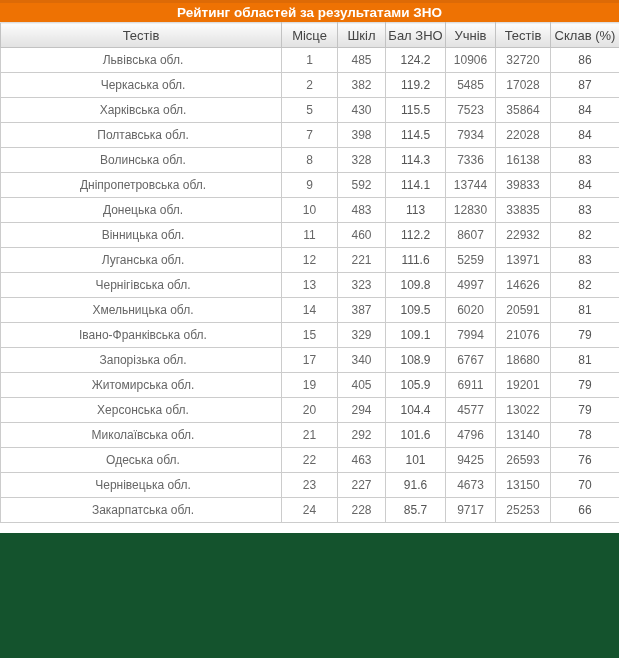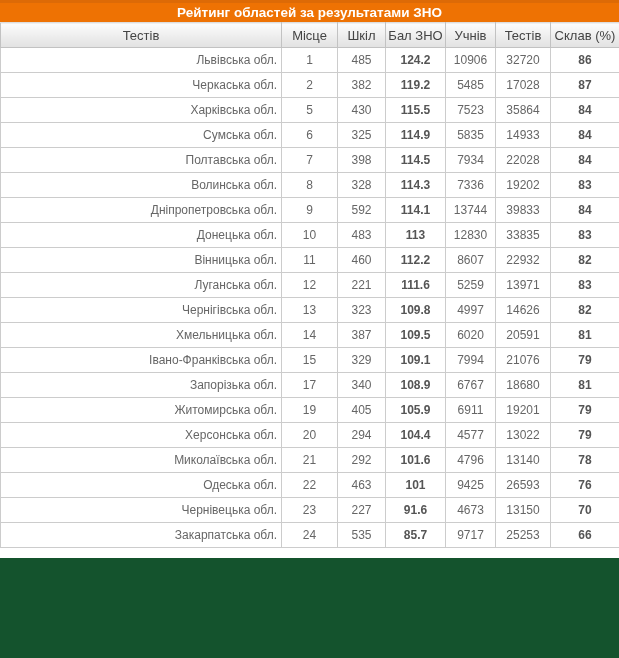--- a/index.html
+++ b/index.html
@@ -57,25 +57,25 @@
   tbody td {
     height: 24px;
     border: 1px solid #cccccc;
     background: #ffffff;
     padding: 0 4px;
     text-align: center;
     white-space: nowrap;
     overflow: hidden;
   }
   tbody td.c-region {
-    text-align: right;
+    text-align: center;
     padding-left: 8px;
   }
   tbody td.bold {
-    font-weight: bold;
+    font-weight: normal;
     color: #555555;
   }
   .bottom-space {
     height: 10px;
     background: #ffffff;
   }
 </style>
 </head>
 <body>
 
@@ -126,44 +126,35 @@
         <tr>
           <td class="c-region">Харківська обл.</td>
           <td class="c-num">5</td>
           <td class="c-num">430</td>
           <td class="c-num bold">115.5</td>
           <td class="c-num">7523</td>
           <td class="c-num">35864</td>
           <td class="c-num bold">84</td>
         </tr>
         <tr>
-          <td class="c-region">Сумська обл.</td>
-          <td class="c-num">6</td>
-          <td class="c-num">325</td>
-          <td class="c-num bold">114.9</td>
-          <td class="c-num">5835</td>
-          <td class="c-num">14933</td>
-          <td class="c-num bold">84</td>
-        </tr>
-        <tr>
           <td class="c-region">Полтавська обл.</td>
           <td class="c-num">7</td>
           <td class="c-num">398</td>
           <td class="c-num bold">114.5</td>
           <td class="c-num">7934</td>
           <td class="c-num">22028</td>
           <td class="c-num bold">84</td>
         </tr>
         <tr>
           <td class="c-region">Волинська обл.</td>
           <td class="c-num">8</td>
           <td class="c-num">328</td>
           <td class="c-num bold">114.3</td>
           <td class="c-num">7336</td>
-          <td class="c-num">19202</td>
+          <td class="c-num">16138</td>
           <td class="c-num bold">83</td>
         </tr>
         <tr>
           <td class="c-region">Дніпропетровська обл.</td>
           <td class="c-num">9</td>
           <td class="c-num">592</td>
           <td class="c-num bold">114.1</td>
           <td class="c-num">13744</td>
           <td class="c-num">39833</td>
           <td class="c-num bold">84</td>
@@ -272,21 +263,21 @@
           <td class="c-num">23</td>
           <td class="c-num">227</td>
           <td class="c-num bold">91.6</td>
           <td class="c-num">4673</td>
           <td class="c-num">13150</td>
           <td class="c-num bold">70</td>
         </tr>
         <tr>
           <td class="c-region">Закарпатська обл.</td>
           <td class="c-num">24</td>
-          <td class="c-num">535</td>
+          <td class="c-num">228</td>
           <td class="c-num bold">85.7</td>
           <td class="c-num">9717</td>
           <td class="c-num">25253</td>
           <td class="c-num bold">66</td>
         </tr>
       </tbody>
   </table>
 
   <div class="bottom-space"></div>
 

